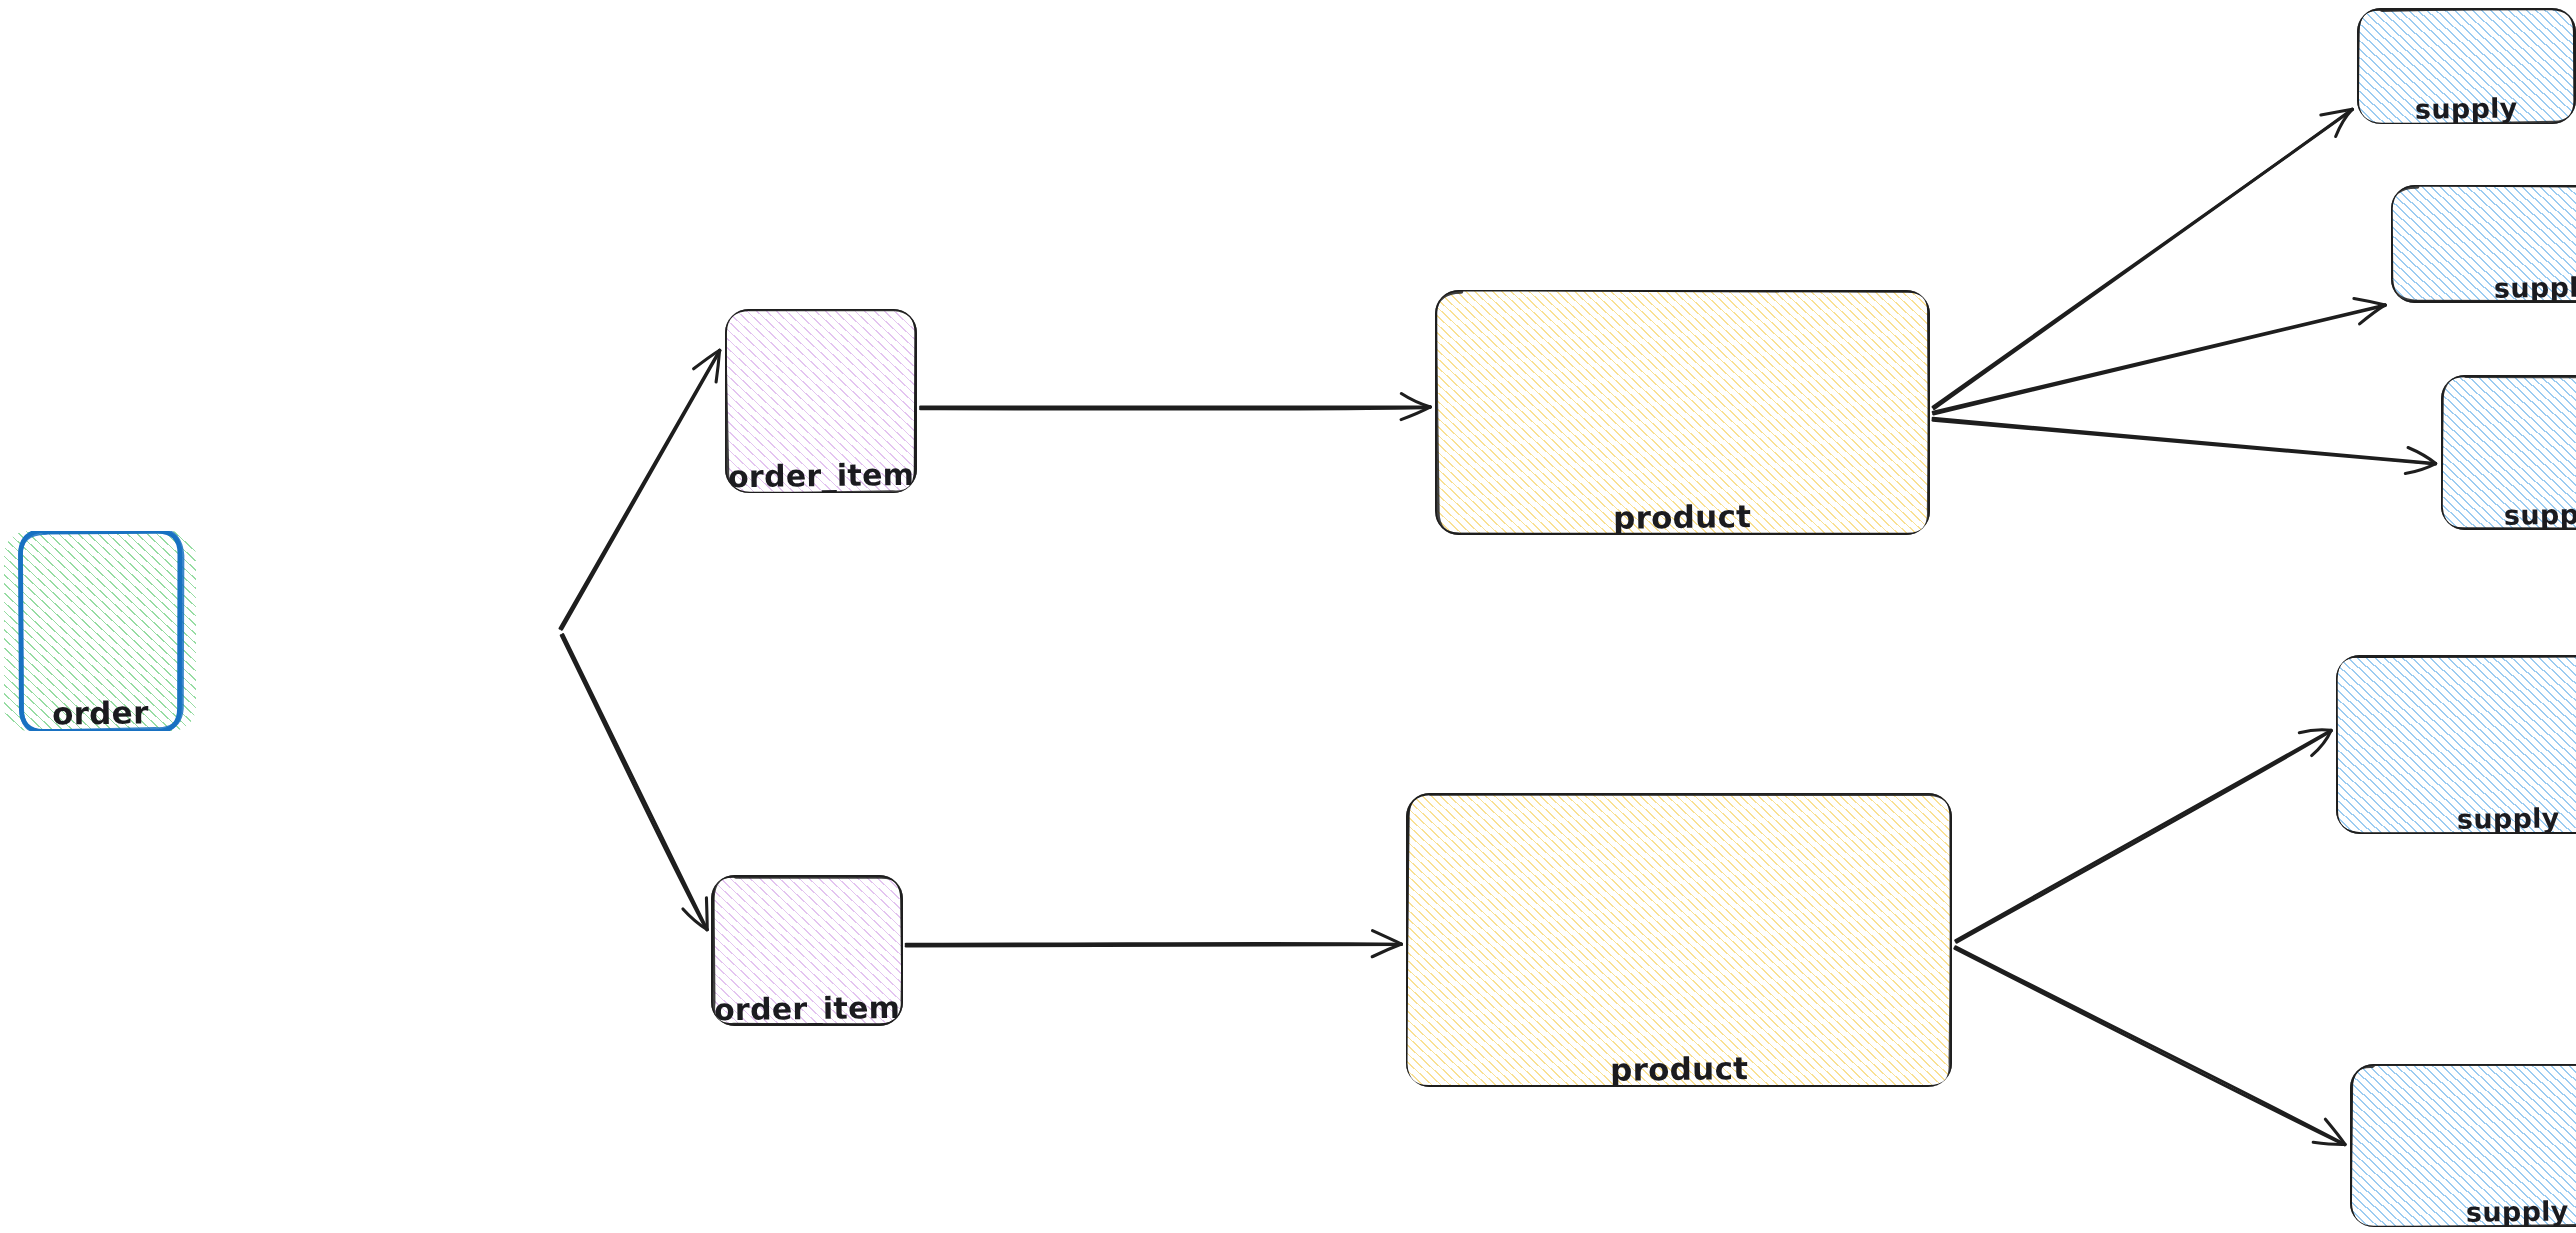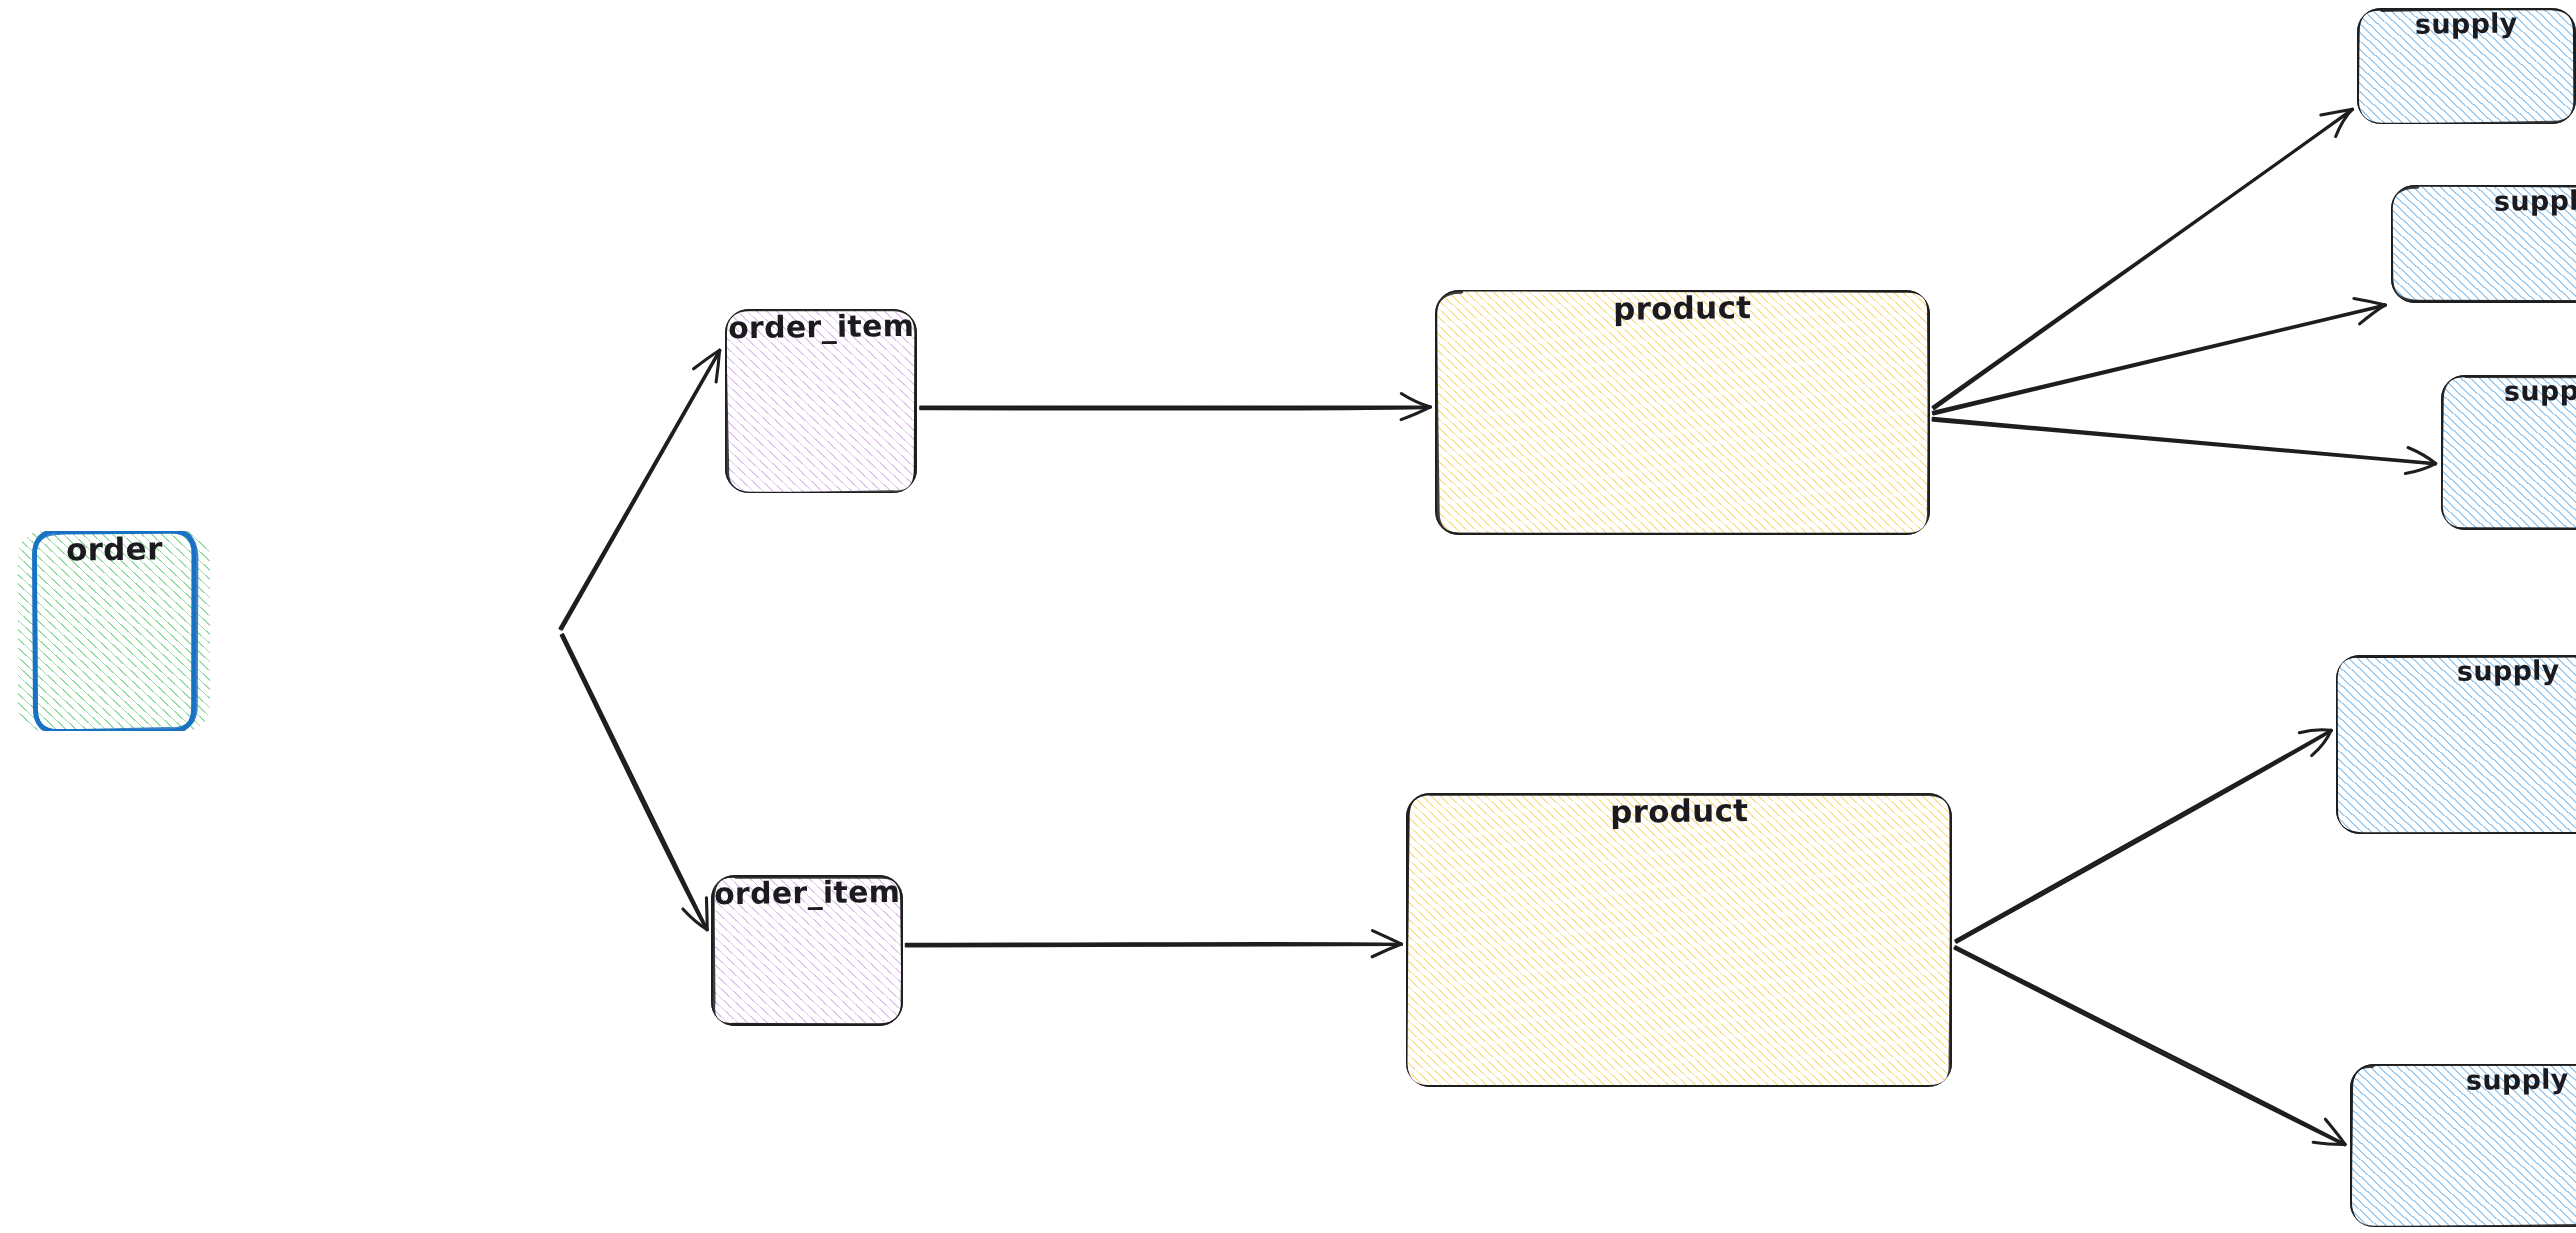--- a/index.html
+++ b/index.html
@@ -21,21 +21,21 @@
     position: absolute;
     left: 0; top: 0;
     width: 2700px;
     height: 1233px;
     pointer-events: none;
   }
   .node {
     position: absolute;
     box-sizing: border-box;
     display: flex;
-    align-items: flex-start;
+    align-items: flex-end;
     justify-content: center;
     border-radius: 24px;
     overflow: hidden;
   }
   .node .node-fill {
     position: absolute;
     left: 0; top: 0; right: 0; bottom: 0;
     border-radius: 23px;
     z-index: 0;
   }
@@ -152,21 +152,21 @@
         <path d="M 4525 1418 Q 4513.4731341634915 1444.2374626316237 4487.12484286002 1467.0863776583874" fill="none" stroke="#1e1e1e" stroke-width="6" stroke-linecap="round"></path>
       </g>
       <g>
         <path d="M 3796 1838 C 4135.8588422657895 2011.4716542892268, 4402.289579844412 2142.2673896813135, 4552 2222" fill="none" stroke="#1e1e1e" stroke-width="5.5" stroke-linecap="round"></path>
         <path d="M 3794.1885381727643 1841.5663154723702 C 4134.023511200008 2015.0849623249826, 4398.514623793539 2149.6993344064713, 4551.45656145183 2223.069894641711" fill="none" stroke="#1e1e1e" stroke-width="5.5" stroke-linecap="round"></path>
         <path d="M 4552 2222 Q 4540.283225036556 2204.9280836729727 4513.823280348865 2173.1477935331613" fill="none" stroke="#1e1e1e" stroke-width="6" stroke-linecap="round"></path>
         <path d="M 4552 2222 Q 4525.2458260665435 2222.538969777499 4490.1421353628175 2217.8042184842393" fill="none" stroke="#1e1e1e" stroke-width="6" stroke-linecap="round"></path>
       </g>
     </svg>
   <div id="node-layer">
-      <div class="node" style="left: 18px; top: 531px; width: 192px; height: 200px;">
+      <div class="node" style="left: 4px; top: 531px; width: 192px; height: 200px;">
         <div class="node-fill fill-green"></div>
         <div class="node-label" style="font-size: 31px; color: rgb(27, 27, 31);">order</div>
         <svg class="node-outline" viewBox="-10 -10 330 408">
           <path d="M 46.494481599889696 1.9293282870203257 L 264.11122439894825 0.7369312308728695 Q 311.40134055446833 -0.6693017054349184 309.52303283382207 47.17198957502842 L 308.89164607133716 340.1211643833667 Q 310.08949535433203 388.19894141331315 263.9002669630572 388.81095471046865 L 45.33371472079307 388.4398999735713 Q 1.447780660353601 388.0479469690472 1.8729251632466912 341.7016250900924 L 0.4473579777404666 45.4821703415364 Q 0.5320177720859647 1.826353281736374 45.64055412914604 -1.6939112972468138 Z" fill="none" stroke="#1971c2" stroke-width="9" stroke-linecap="round" stroke-linejoin="round" opacity="1"></path>
           <path d="M 47.0292686522007 -2.708151848986745 L 263.4321091212332 -2.6764354836195707 Q 310.11517191678286 -3.5766732338815928 313.8739170245826 47.62388717569411 L 312.68966601789 344.21697209589183 Q 309.36645813658834 387.6183484811336 261.39410265535116 384.61094217561185 L 44.41340410336852 389.353703269735 Q 2.823599398136139 389.6767263393849 2.7986084558069706 345.62844588048756 L 0.7677623406052589 47.49853975139558 Q -1.2317644841969013 3.1104859355837107 49.4904712587595 2.560530437156558 Z" fill="none" stroke="#1971c2" stroke-width="9" stroke-linecap="round" stroke-linejoin="round" opacity="0.85"></path>
         </svg>
       </div>
       <div class="node" style="left: 725px; top: 309px; width: 192px; height: 184px;">
         <div class="node-fill fill-purple"></div>
         <div class="node-label" style="font-size: 30px; color: rgb(27, 27, 31);">order_item</div>

